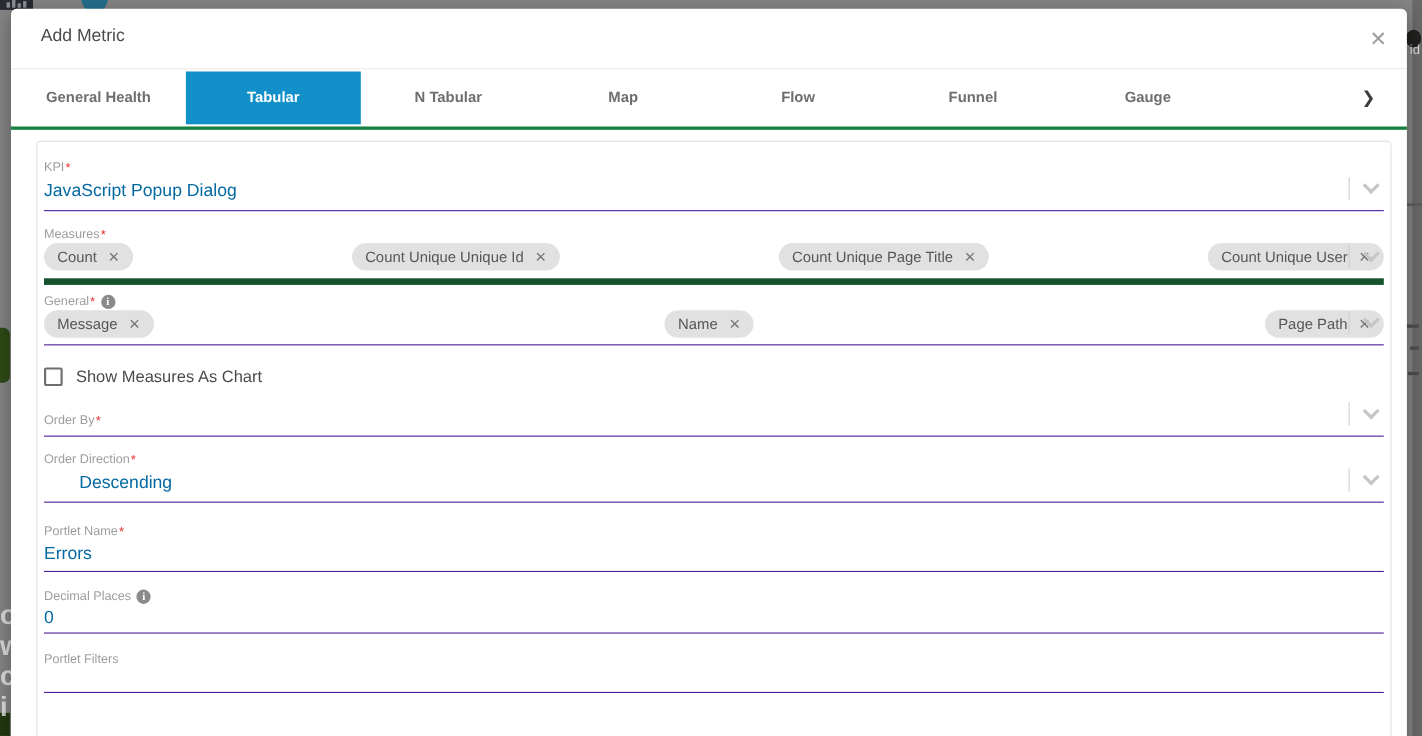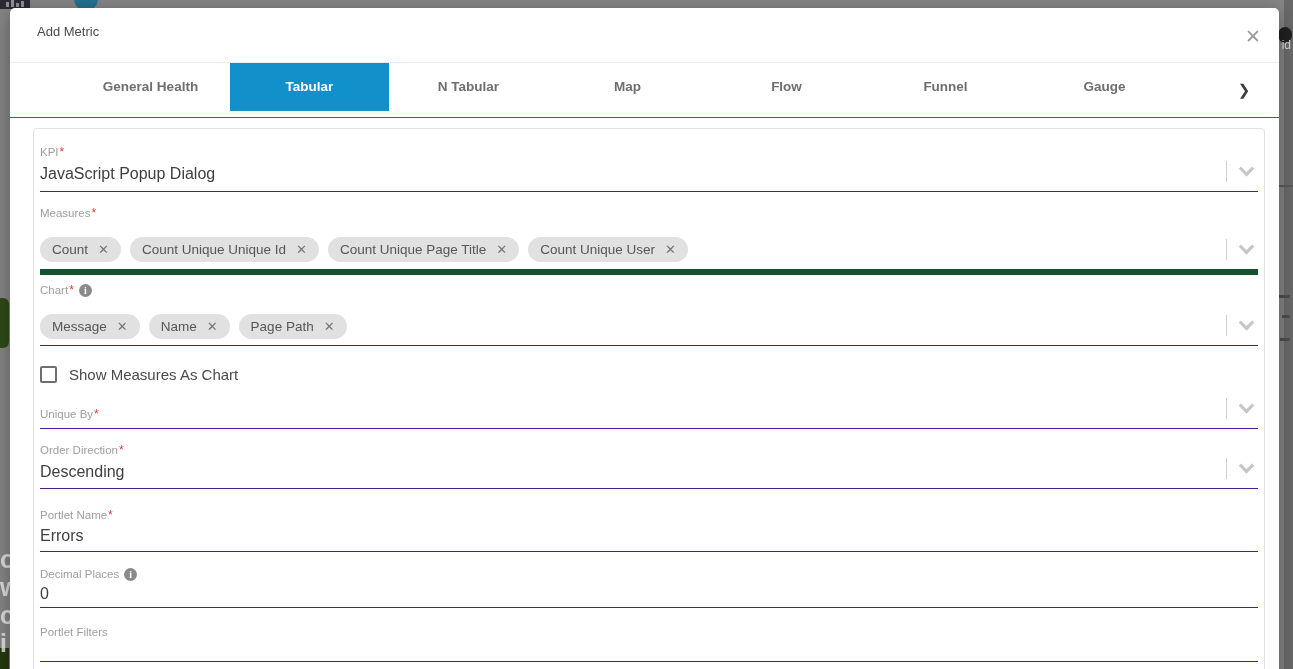--- a/index.html
+++ b/index.html
@@ -27,29 +27,29 @@
   .bd-left-frags { position: absolute; left: 0; top: 545px; width: 10px; overflow: hidden; }
   .bd-left-frags span { display: block; font-size: 25px; line-height: 28px; color: rgba(240,240,240,0.8); font-weight: bold; }
 
   
   .modal {
     position: absolute; left: 10px; top: 8px; width: 1269px; height: 700px;
     background: #ffffff; border-radius: 5px;
     box-shadow: 0 4px 18px rgba(0,0,0,0.35);
   }
   .modal-header { position: relative; height: 55px; border-bottom: 1px solid #ececec; }
-  .modal-title { position: absolute; left: 27px; top: 16px; font-size: 13px; color: #4a4a4a; }
+  .modal-title { position: absolute; left: 27px; top: 16px; font-size: 16px; color: #4a4a4a; }
   .modal-close {
     position: absolute; right: 14px; top: 17px; width: 24px; height: 24px;
     font-size: 19px; font-weight: bold; color: #9d9d9d; text-align: center; line-height: 24px;
     cursor: pointer; user-select: none;
   }
 
   
-  .tabbar { position: relative; height: 55px; border-bottom: 1px solid #15803d; display: flex; align-items: flex-start; padding-left: 61px; }
+  .tabbar { position: relative; height: 55px; border-bottom: 3px solid #15803d; display: flex; align-items: center; }
   .tab {
     flex: 0 0 159px; height: 48px; line-height: 48px; text-align: center;
     font-size: 13.5px; font-weight: bold; color: #6e6e6e; cursor: pointer; white-space: nowrap;
   }
   .tab.active { background: var(--accent, #1290c9); color: #ffffff; }
   .tab-next {
     position: absolute; right: 22px; top: 14px; width: 26px; height: 26px;
     font-size: 15px; font-weight: bold; color: #3c3c3c; text-align: center; line-height: 26px; cursor: pointer;
   }
 
@@ -59,41 +59,41 @@
     border: 1px solid #e2e2e2; border-radius: 4px; background: #fff; overflow: hidden;
   }
   .field { position: relative; margin: 0 6px; border-bottom: 1px solid #4c1d95; }
   .field .flabel { font-size: 11.5px; line-height: 13px; color: #9e9e9e; display: flex; align-items: center; }
   .req { color: var(--required, #e53935); margin-left: 1px; font-size: 12px; }
   .info-icon {
     display: inline-block; width: 13px; height: 13px; margin-left: 5px; border-radius: 50%;
     background: #8a8a8a; color: #fff; font-size: 10px; line-height: 13px; text-align: center;
     font-family: "Liberation Serif", serif; font-weight: bold; cursor: pointer;
   }
-  .fvalue { font-size: 16px; line-height: 20px; color: #404040; cursor: text; }
+  .fvalue { font-size: 16px; line-height: 20px; color: #0369a1; cursor: text; }
 
   .f-kpi   { padding: 17px 0 7px 0; }
   .f-kpi .fvalue { margin-top: 5px; }
   .f-meas  { padding: 15px 0 7px 0; border-bottom: 6px solid #14532d; }
   .f-piv   { padding: 9px 0 6px 0; }
-  .chips { display: flex; gap: 9px; margin-top: 17px; }
+  .chips { display: flex; gap: 9px; margin-top: 1px; justify-content: space-between; }
   .chip {
     display: inline-flex; align-items: center; gap: 10px; height: 25px; padding: 0 12px;
     background: var(--chip, #e1e1e1); border-radius: 13px; font-size: 13.5px; color: #565656; white-space: nowrap;
   }
   .chip .chip-x { font-size: 13px; font-weight: bold; color: #767676; cursor: pointer; }
 
   .checkbox-row { display: flex; align-items: center; margin: 19px 6px 0 6px; height: 19px; }
   .checkbox { width: 17px; height: 17px; border: 2px solid #6f6f6f; border-radius: 2px; background: #fff; cursor: pointer; }
   .checkbox-label { margin-left: 12px; font-size: 15px; color: #4a4a4a; }
 
   .f-orderby  { padding: 24px 0 7px 0; }
   .f-orderby .fvalue { margin-top: 5px; }
   .f-orderdir { padding: 15px 0 6px 0; }
-  .f-orderdir .fvalue { margin-top: 5px; }
+  .f-orderdir .fvalue { margin-top: 5px; margin-left: 32px; }
   .f-pname    { padding: 20px 0 5px 0; }
   .f-pname .fvalue { margin-top: 4px; }
   .f-dec      { padding: 16px 0 4px 0; }
   .f-dec .fvalue { margin-top: 3px; line-height: 19px; }
   .f-pfilters { padding: 18px 0 0 0; }
   .f-pfilters .fempty { height: 22px; cursor: text; }
 
   .select-adorn { position: absolute; right: 6px; bottom: 9px; display: flex; align-items: center; }
   .select-sep { width: 1px; height: 21px; background: #cfcfcf; margin-right: 14px; }
   .chev-down {
@@ -186,21 +186,21 @@
         </span>
       </div>
       <div class="select-adorn">
         <div class="select-sep"></div>
         <div class="chev-down"></div>
       </div>
     </div>
 
     <div class="field f-piv">
       <div class="flabel">
-        <span>Chart</span>
+        <span>General</span>
           <span class="req">*</span>
         <span class="info-icon">i</span>
       </div>
       <div class="chips">
         <span class="chip">
           <span>Message</span>
           <span class="chip-x">✕</span>
         </span>
         <span class="chip">
           <span>Name</span>
@@ -217,21 +217,21 @@
       </div>
     </div>
 
     <div class="checkbox-row">
       <div class="checkbox"></div>
       <div class="checkbox-label">Show Measures As Chart</div>
     </div>
 
     <div class="field f-orderby">
       <div class="flabel">
-        <span>Unique By</span>
+        <span>Order By</span>
           <span class="req">*</span>
       </div>
       <div class="select-adorn">
         <div class="select-sep"></div>
         <div class="chev-down"></div>
       </div>
     </div>
 
     <div class="field f-orderdir">
       <div class="flabel">

